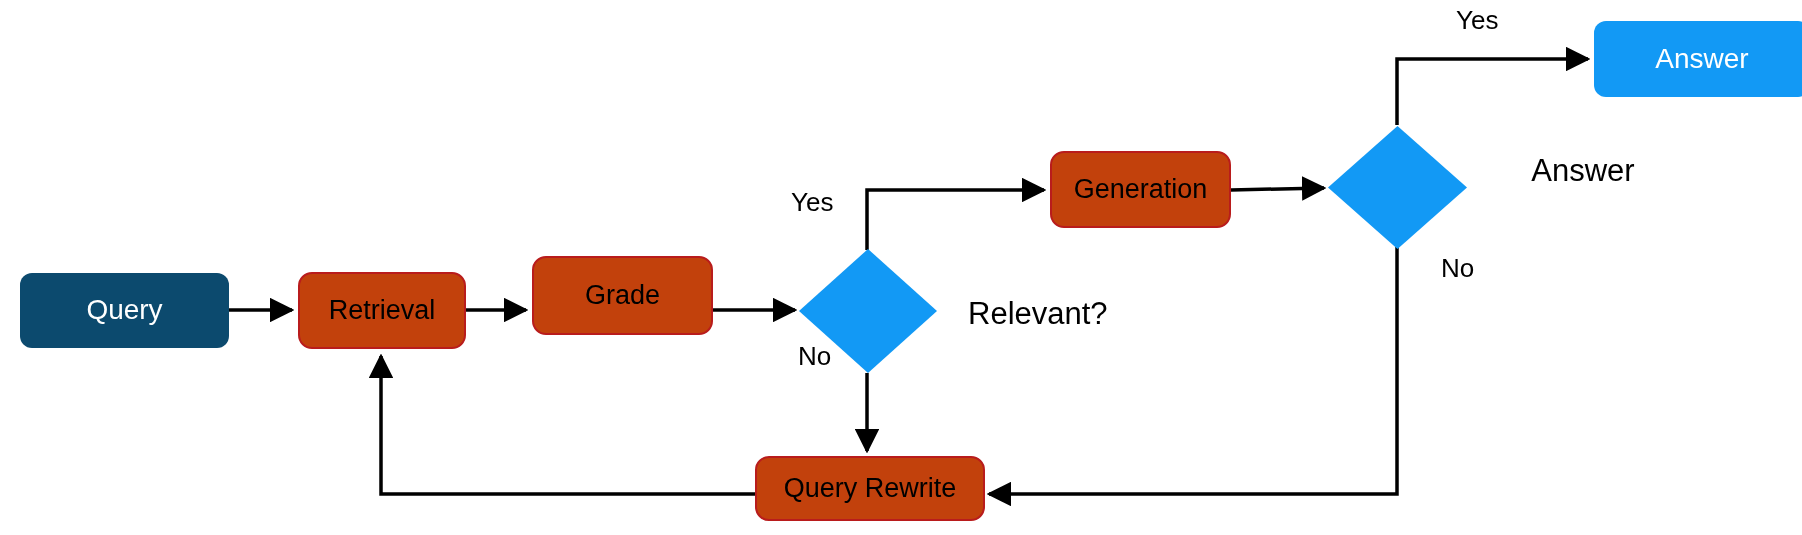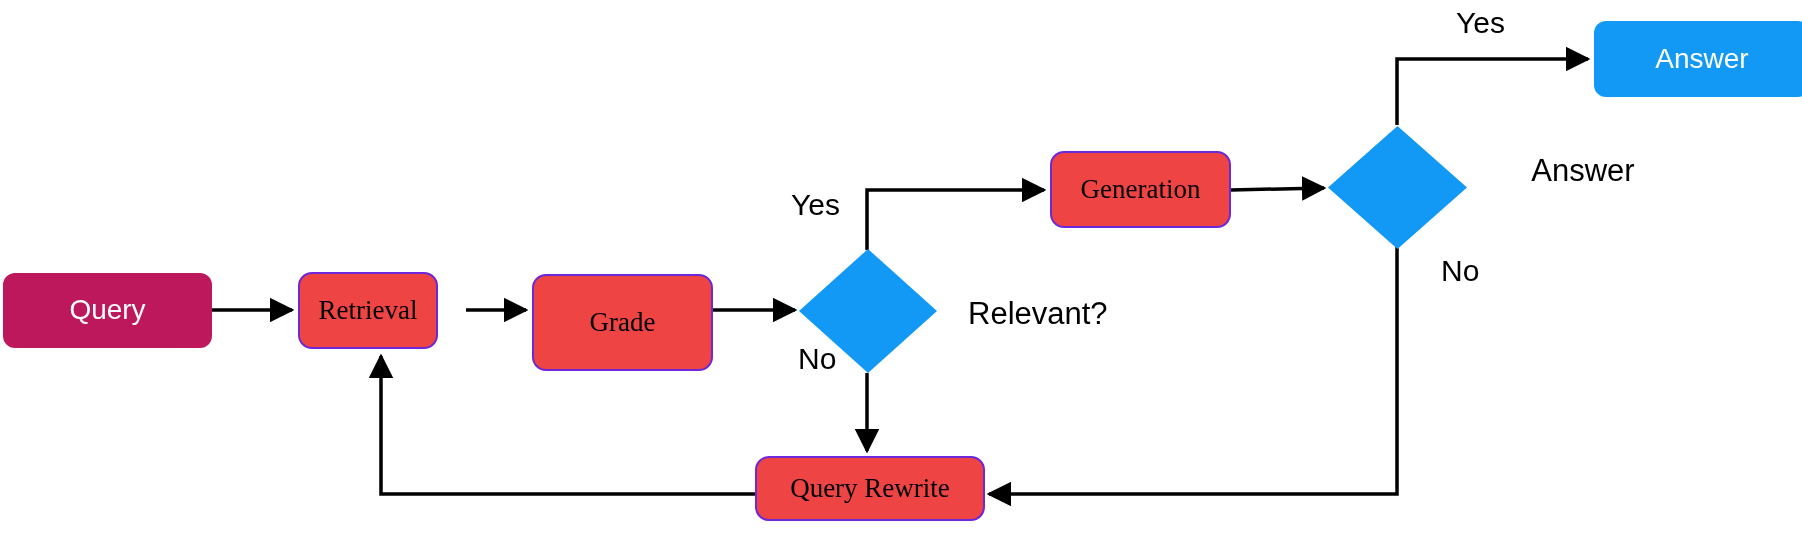--- a/index.html
+++ b/index.html
@@ -29,45 +29,44 @@
   .node {
     position: absolute;
     box-sizing: border-box;
     display: flex;
     align-items: center;
     justify-content: center;
     text-align: center;
     line-height: 1.15;
   }
   .node-rect {
-    border: 2px solid #6d28d9;
+    border: 2px solid #b91c1c;
     border-radius: 14px;
-    background: #ef4444;
+    background: #c2410c;
     color: #000000;
     font-size: 27px;
-    font-family: Liberation Serif, serif;
   }
   .node-fill {
     border: none;
     border-radius: 12px;
     color: #ffffff;
     font-size: 28px;
   }
   .node-diamond {
     background: transparent;
   }
   .node-diamond svg {
     position: absolute;
     left: 0;
     top: 0;
   }
   .edge-label {
     position: absolute;
     color: #000000;
-    font-size: 30px;
+    font-size: 26px;
     white-space: nowrap;
     line-height: 1.18;
   }
   .edge-label.two-line {
     text-align: center;
     white-space: normal;
   }
 </style>
 </head>
 <body>
@@ -93,29 +92,29 @@
 
     <path d="M 1231 190 L 1324 188" fill="none" stroke="#000000" stroke-width="3.5" marker-end="url(#arrow)"></path>
 
     <path d="M 1397 125 L 1397 59 L 1588 59" fill="none" stroke="#000000" stroke-width="3.5" marker-end="url(#arrow)"></path>
 
     <path d="M 1397 247 L 1397 494 L 989 494" fill="none" stroke="#000000" stroke-width="3.5" marker-end="url(#arrow)"></path>
 
     <path d="M 755 494 L 381 494 L 381 356" fill="none" stroke="#000000" stroke-width="3.5" marker-end="url(#arrow)"></path>
   </svg>
 
-  <div class="node node-fill" style="left:3px; top:273px; width:209px; height:75px; background:#be185d;">
+  <div class="node node-fill" style="left:20px; top:273px; width:209px; height:75px; background:#0c4a6e;">
     <span>Query</span>
   </div>
 
-  <div class="node node-rect" style="left:298px; top:272px; width:140px; height:77px;">
+  <div class="node node-rect" style="left:298px; top:272px; width:168px; height:77px;">
     <span>Retrieval</span>
   </div>
 
-  <div class="node node-rect" style="left:532px; top:274px; width:181px; height:97px;">
+  <div class="node node-rect" style="left:532px; top:256px; width:181px; height:79px;">
     <span>Grade</span>
   </div>
 
   <div class="node node-diamond" style="left:799px; top:249px; width:138px; height:124px;">
     <svg width="138" height="124" viewBox="0 0 138 124" xmlns="http://www.w3.org/2000/svg">
       <polygon points="69,0 138,62 69,124 0,62" fill="#1299f5"></polygon>
     </svg>
   </div>
   <div class="edge-label" style="left:968px; top:296px; font-size:31px;">Relevant?</div>
 

